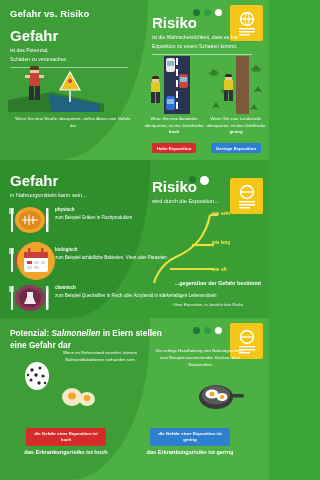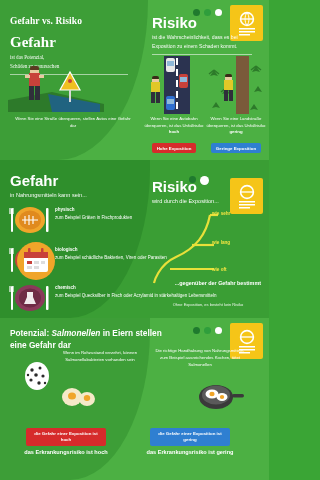--- a/index.html
+++ b/index.html
@@ -49,21 +49,21 @@
   
   .h-title { font-size: 9.5px; font-weight: bold; letter-spacing: .1px; }
   .h-sub { font-size: 15px; font-weight: bold; margin-top: 8px; }
   .h-body { font-size: 5.1px; line-height: 1.75; margin-top: 2px; opacity: .97; }
   .rule { height: 1px; background: rgba(255,255,255,.55); margin-top: 3px; }
 
   .cap { font-size: 4.3px; line-height: 1.55; text-align: center; }
   .cap b { font-weight: bold; }
 
   
-  .s1-left { position: absolute; left: 10px; top: 16px; width: 128px; font-family: Liberation Serif, serif; }
+  .s1-left { position: absolute; left: 10px; top: 8px; width: 128px; }
   .s1-right { position: absolute; left: 152px; top: 14px; width: 106px; }
   .rule-l { width: 118px; }
   .rule-r { width: 100px; }
 
   .scene-l { position: absolute; left: 8px; top: 60px; width: 130px; height: 52px; }
   .cap-l { position: absolute; left: 14px; top: 116px; width: 118px; }
 
   .scene-r1 { position: absolute; left: 148px; top: 56px; width: 56px; height: 58px; }
   .scene-r2 { position: absolute; left: 208px; top: 56px; width: 58px; height: 58px; }
   .cap-r1 { position: absolute; left: 142px; top: 116px; width: 64px; }

